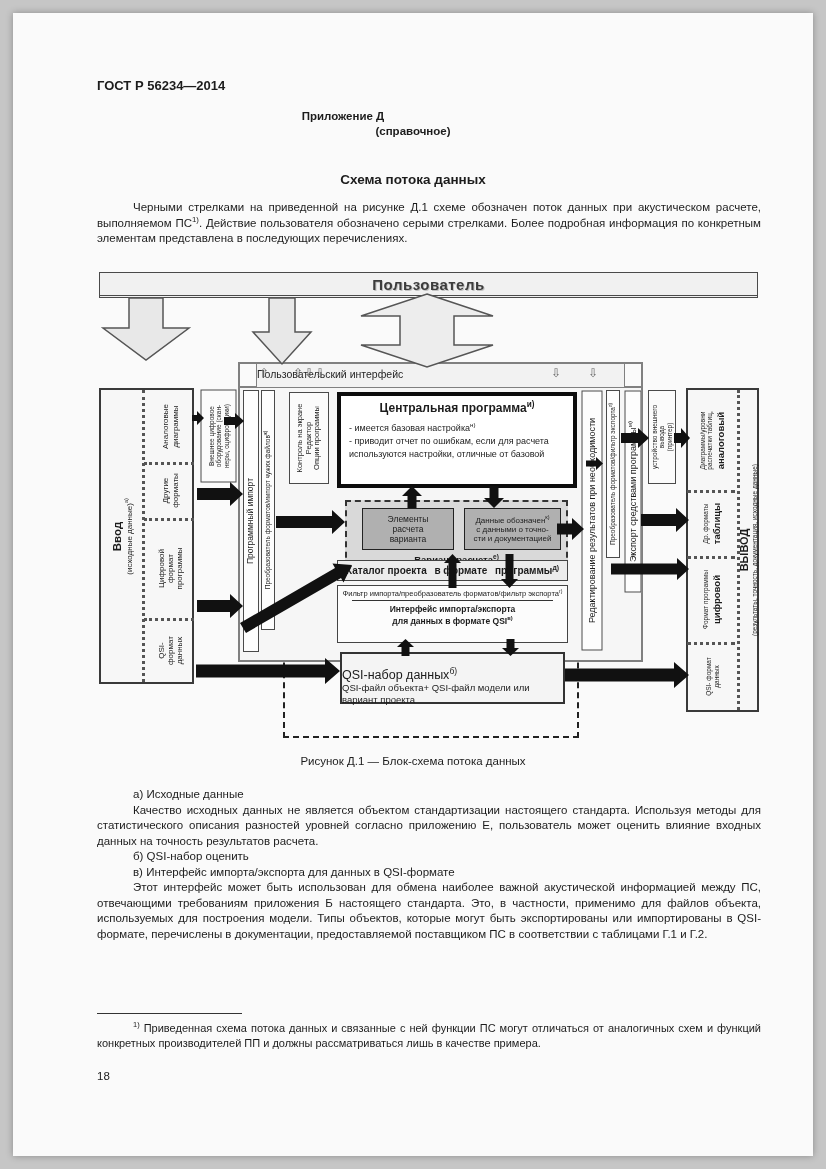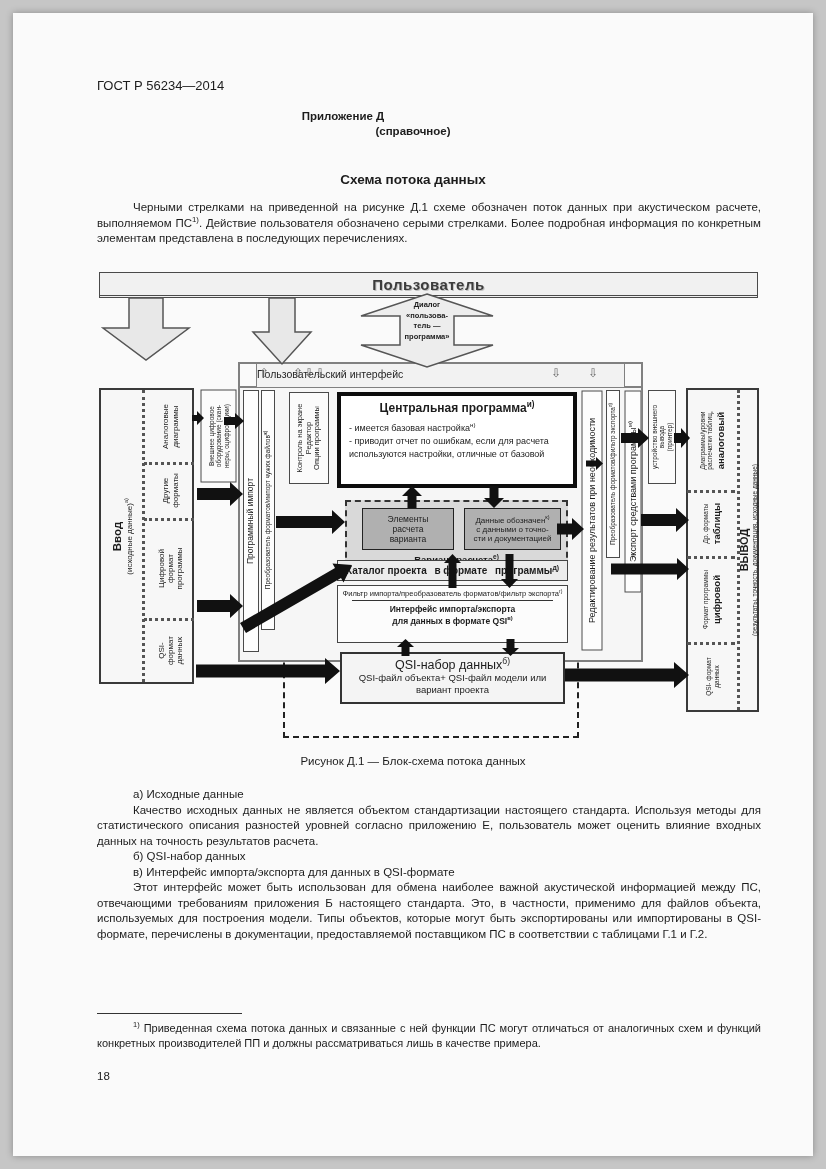--- a/index.html
+++ b/index.html
@@ -2,21 +2,21 @@
 <html><head>
 <meta charset="utf-8">
 <style>
   *{box-sizing:border-box;margin:0;padding:0}
   html,body{background:#c6c6c6}
   .sheet{position:relative;width:826px;height:1169px;background:#c6c6c6;overflow:hidden;
          font-family:"Liberation Sans",sans-serif;color:#1c1c1c}
   .page{position:absolute;left:13px;top:13px;width:800px;height:1143px;background:#fafafa;
         box-shadow:0 0 7px rgba(0,0,0,.3)}
   .abs{position:absolute}
-  .doc-number{font-weight:normal;font-size:13px}
+  .doc-number{font-weight:bold;font-size:13px}
   .center{text-align:center}
   .b{font-weight:bold}
   .body-text{font-size:11.5px;line-height:15.5px;text-align:justify}
   .indent{text-indent:36px}
   .sup{vertical-align:super;font-size:68%;line-height:0}
   
   .diagram{position:absolute;left:97px;top:270px;width:665px;height:478px;font-size:9px}
   .box{position:absolute;border:2px solid #3a3a3a;background:#f7f7f7}
   .thinbox{position:absolute;border:1.5px solid #4a4a4a;background:#fbfbfb}
   .rot{position:absolute;transform:rotate(-90deg);transform-origin:50% 50%;
@@ -42,21 +42,21 @@
   .variant{position:absolute;border:2px dashed #333;background:#d9d9d9}
   .gbox{position:absolute;border:1px solid #222;background:#b0b0b0;display:flex;flex-direction:column;
         justify-content:center;text-align:center}
   .variant-label{position:absolute;left:0;right:0;bottom:1px;text-align:center;font-weight:bold;font-size:9.5px}
   .catalog{position:absolute;border:1.5px solid #444;background:#ececec;display:flex;
            justify-content:space-between;align-items:center;padding:0 8px;font-weight:bold;font-size:10px}
   .filter{position:absolute;border:1.5px solid #444;background:#fcfcfc;text-align:center;padding-top:3px}
   .filter .l1{font-size:7.5px}
   .filter .rule{border-top:1.5px solid #333;margin:2px 14px}
   .filter .l2{font-size:8.5px;font-weight:bold;line-height:12px}
-  .qsi{position:absolute;border:2px solid #333;background:#f4f4f4;text-align:center;padding-top:4px}
+  .qsi{position:absolute;border:2px solid #333;background:#f4f4f4;padding-top:14px}
   .qsi .ttl{font-size:12.5px}
   .qsi .ln{font-size:9.5px;line-height:12px}
   .small{font-size:6.5px}
   .bigw{font-size:9.5px;font-weight:bold;margin-top:2px}
   .cellt{font-size:8px;color:#222}
   .dlg-text{position:absolute;text-align:center;font-weight:bold;font-size:7.5px;line-height:10.5px;z-index:45}
   .footnote-rule{position:absolute;width:145px;border-top:1px solid #333}
 </style>
 </head>
 <body>
@@ -70,26 +70,20 @@
   <div class="abs center b" style="left:0;width:826px;top:125px;font-size:11.5px">(справочное)</div>
 
   <div class="abs body-text indent" style="left:97px;top:200px;width:664px"><span>Черными стрелками на приведенной на рисунке Д.1 схеме обозначен поток данных при акустическом расчете, выполняемом ПС</span><span class="sup">1)</span><span>. Действие пользователя обозначено серыми стрелками. Более подробная информация по конкретным элементам представлена в последующих перечислениях.</span></div>
 
   <div class="diagram">
 
     <div class="banner" style="left:2px;top:2px;width:659px;height:26px">
       <span>Пользователь</span>
     </div>
 
-    <div class="dlg-text" style="left:268px;top:30px;width:124px">
-      <div>Диалог</div>
-      <div>«пользова-</div>
-      <div>тель —</div>
-      <div>программа»</div>
-    </div>
 
     <div class="ui-frame" style="left:141px;top:92px;width:405px;height:300px;z-index:5"></div>
     <div class="ui-titlebar" style="left:143px;top:94px;width:401px;height:24px;z-index:6"></div>
     <div class="corner" style="left:142px;top:93px;width:18px;height:24px;z-index:7"></div>
     <div class="corner" style="left:527px;top:93px;width:18px;height:24px;z-index:7"></div>
     <div class="ui-title" style="left:160px;top:98px;width:366px;z-index:7">Пользовательский интерфейс</div>
     <span class="ua" style="left:162px;top:97px;z-index:8">⇧</span>
     <span class="ua" style="left:196px;top:97px;z-index:8">⇧</span>
     <span class="ua" style="left:207px;top:97px;z-index:8">⇩</span>
     <span class="ua" style="left:218px;top:97px;z-index:8">⇩</span>
@@ -252,21 +246,21 @@
         <polygon points="409.5,369 409.5,378 405,378 413.5,386 422,378 417.5,378 417.5,369" fill="#111111"></polygon>
         <polygon points="143,353 238,298 235.5,293.5 255,295 246.5,312.5 244,308 149,363" fill="#111111"></polygon>
       </svg>
   </div>
 
   <div class="abs center" style="left:0;width:826px;top:755px;font-size:11.5px">Рисунок Д.1 — Блок-схема потока данных</div>
 
   <div class="abs body-text" style="left:97px;top:787px;width:664px">
     <div class="indent">а) Исходные данные</div>
     <div class="indent">Качество исходных данных не является объектом стандартизации настоящего стандарта. Используя методы для статистического описания разностей уровней согласно приложению Е, пользователь может оценить влияние входных данных на точность результатов расчета.</div>
-    <div class="indent">б) QSI-набор данных</div>
+    <div class="indent">б) QSI-набор оценить</div>
     <div class="indent">в) Интерфейс импорта/экспорта для данных в QSI-формате</div>
     <div class="indent">Этот интерфейс может быть использован для обмена наиболее важной акустической информацией между ПС, отвечающими требованиям приложения Б настоящего стандарта. Это, в частности, применимо для файлов объекта, используемых для построения модели. Типы объектов, которые могут быть экспортированы или импортированы в QSI-формате, перечислены в документации, предоставляемой поставщиком ПС в соответствии с таблицами Г.1 и Г.2.</div>
   </div>
 
   <div class="footnote-rule" style="left:97px;top:1013px"></div>
   <div class="abs body-text indent" style="left:97px;top:1021px;width:664px;font-size:11px;line-height:15px"><span class="sup">1)</span><span> Приведенная схема потока данных и связанные с ней функции ПС могут отличаться от аналогичных схем и функций конкретных производителей ПП и должны рассматриваться лишь в качестве примера.</span></div>
 
   <div class="abs" style="left:97px;top:1070px;font-size:11.5px">18</div>
 </div>
 

